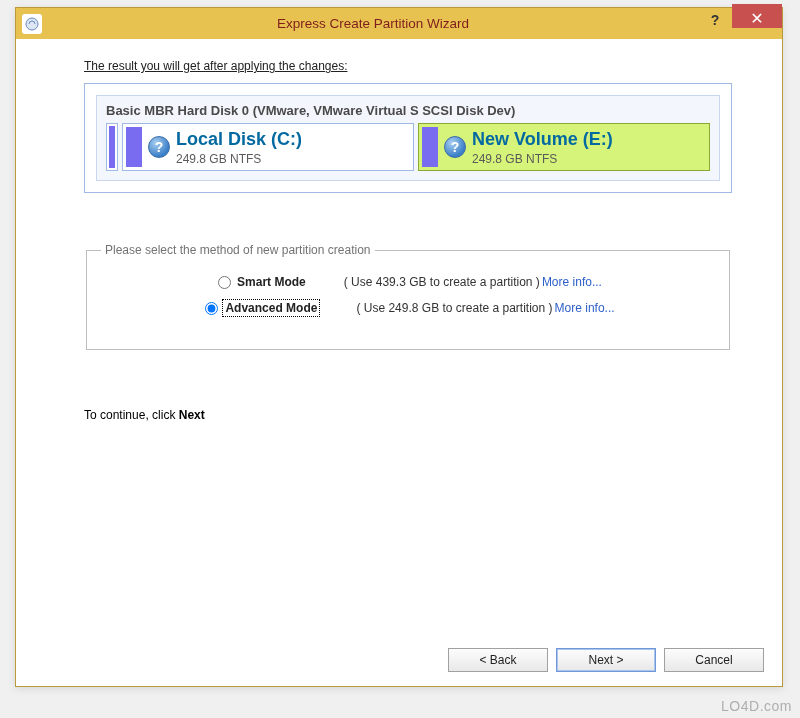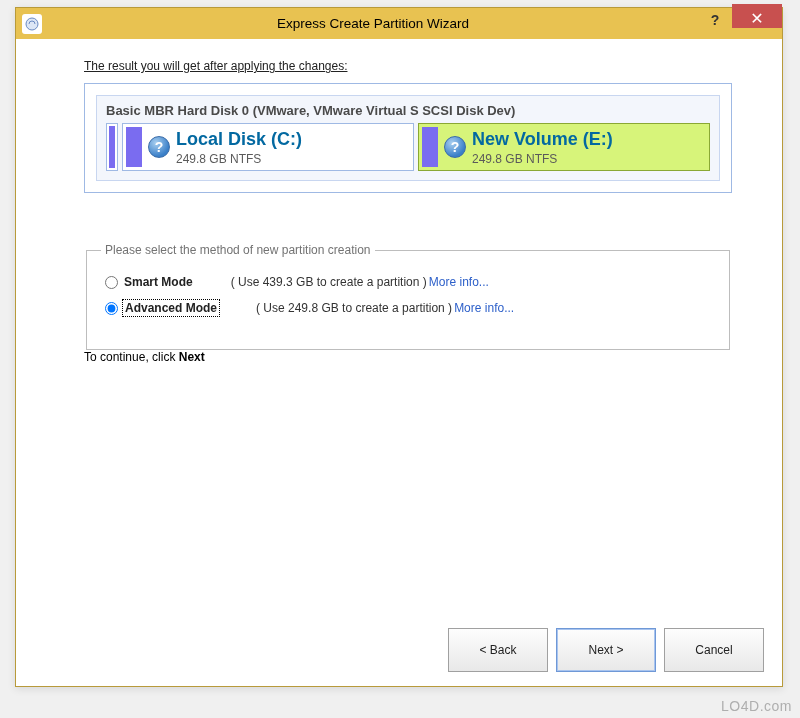--- a/index.html
+++ b/index.html
@@ -39,21 +39,21 @@
     margin: 0 6px 0 6px;
     background: #fff;
     border-radius: 3px;
     display: flex;
     align-items: center;
     justify-content: center;
   }
   .titlebar .title-text {
     flex: 1;
     text-align: center;
-    color: #000000;
+    color: #7f1d1d;
     font-weight: 400;
     font-size: 13.5px;
   }
   .titlebar .controls {
     display: flex;
     height: 100%;
   }
   .titlebar .help-btn {
     width: 34px;
     height: 24px;
@@ -177,40 +177,42 @@
     font-size: 12px;
     color: #737373;
     padding: 0 4px;
   }
   .radio-row {
     display: flex;
     align-items: center;
     gap: 2px;
     margin: 8px 0 12px 4px;
     font-size: 12px;
+    justify-content: center;
   }
   .radio-row input[type=radio]{ margin: 0 4px 0 0;}
   .mode-label { font-weight: bold; color: #222; }
   .mode-label.focused { outline: 1px dotted #000; outline-offset: 1px; padding: 0 1px;}
   .mode-desc { color: #333; margin-left: 36px; }
   .more-link { color: #2c5fc9; cursor: pointer; }
   .continue-text {
+    margin-top: 58px;
     font-size: 12px;
   }
   .continue-text .boldkw { font-weight: bold; }
   .button-bar {
     position: absolute;
     bottom: 14px;
     right: 18px;
     display: flex;
     gap: 8px;
   }
   .btn {
     min-width: 100px;
-    height: 44px;
+    height: 24px;
     border: 1px solid #a0a0a0;
     background: linear-gradient(#fdfdfd, #e8e8e8);
     font-size: 12px;
     cursor: pointer;
     display: flex;
     align-items: center;
     justify-content: center;
     padding: 0 10px;
     color: #222;
   }

